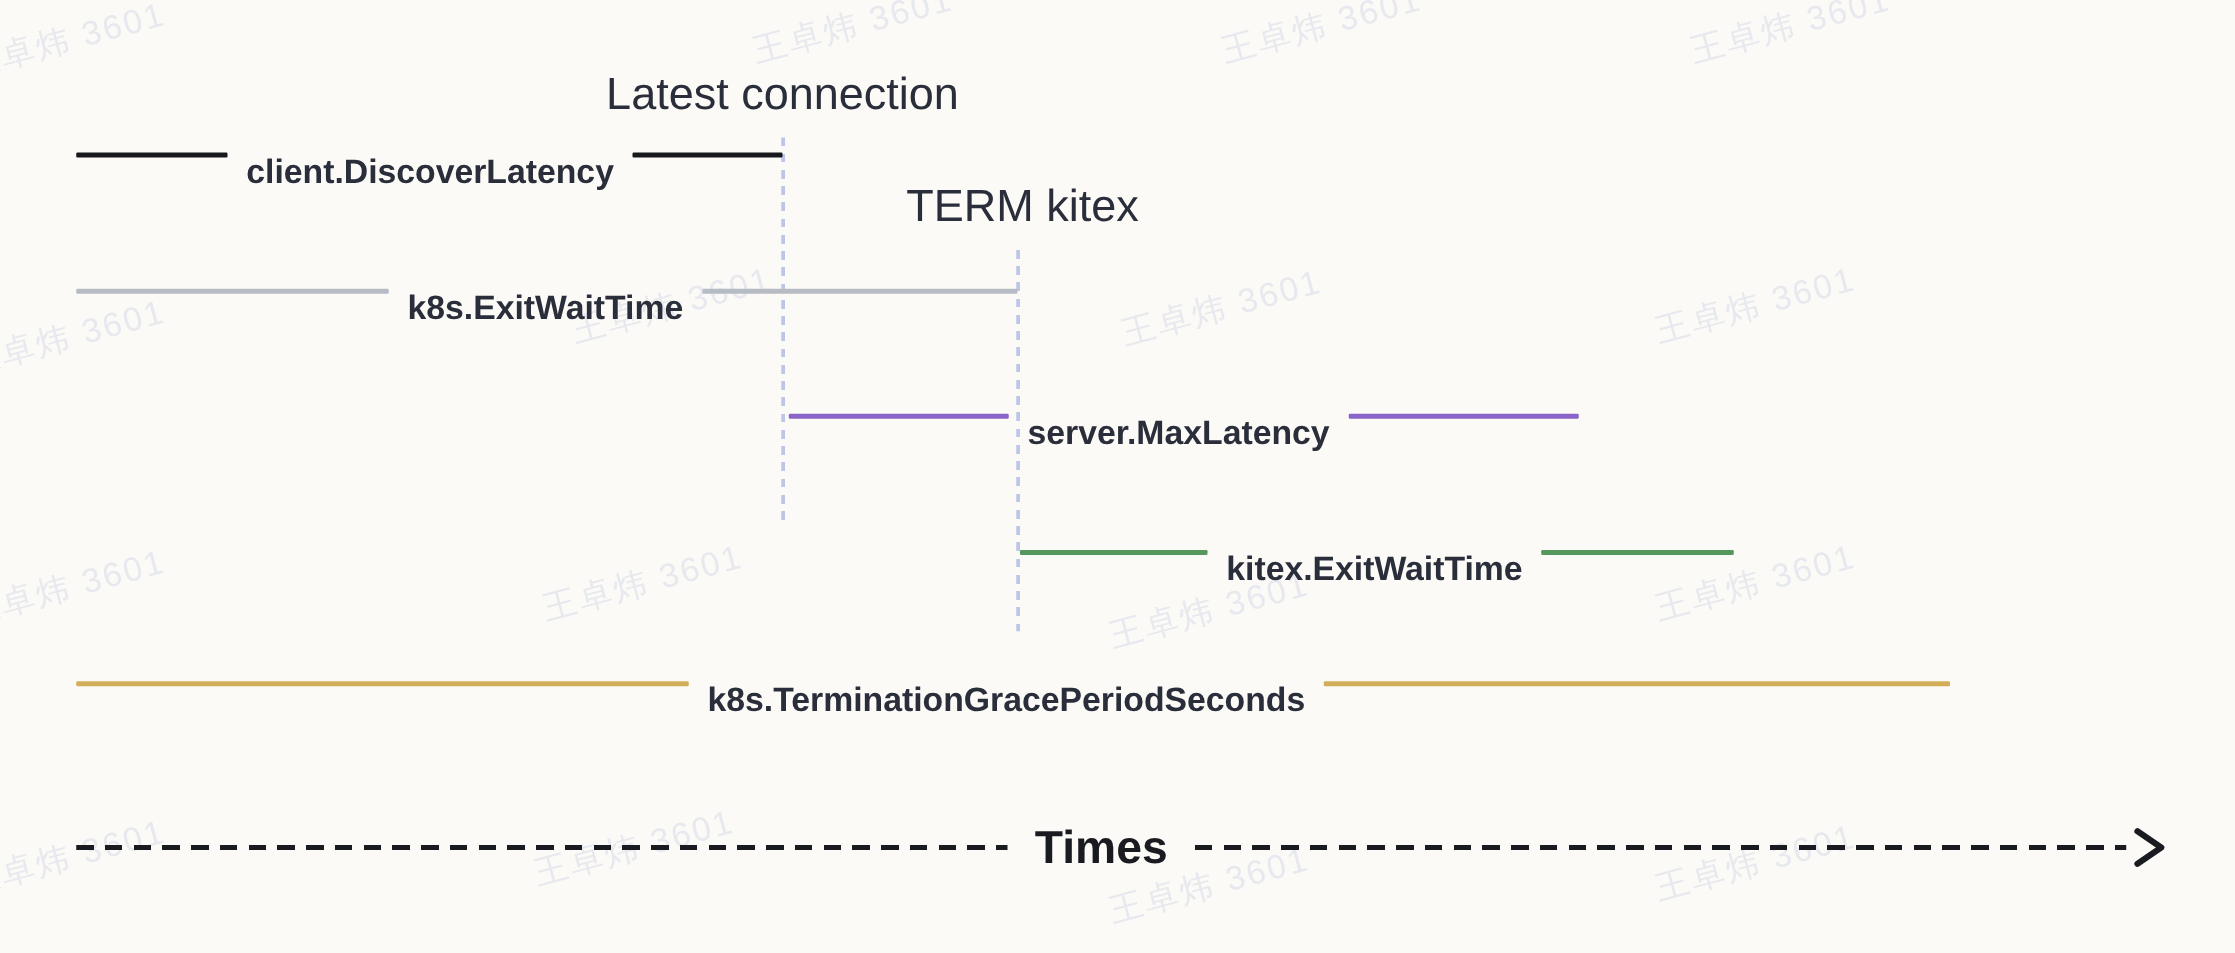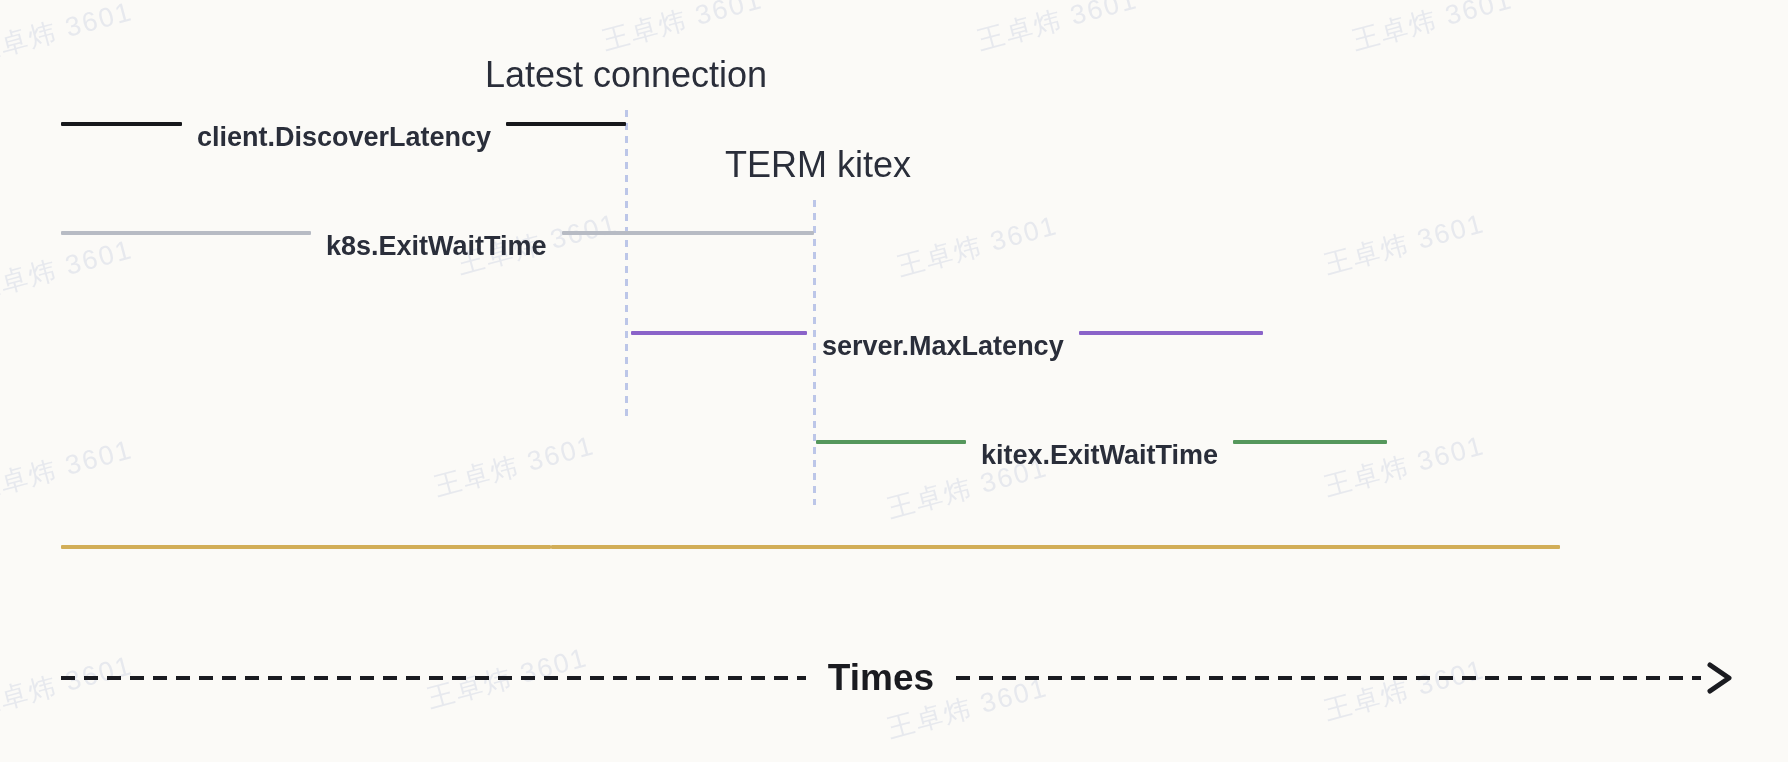--- a/index.html
+++ b/index.html
@@ -119,20 +119,21 @@
   </div>
 
   <div class="row row3">
     <div class="seg seg-a" style="background-color: rgb(138, 99, 201);"></div>
     <div class="lbl">server.MaxLatency</div>
     <div class="seg seg-b" style="background-color: rgb(138, 99, 201);"></div>
   </div>
 
   <div class="row row5">
     <div class="seg seg-a" style="background-color: rgb(210, 174, 88);"></div>
+    <div class="lbl">k8s.TerminationGracePeriodSeconds</div>
     <div class="seg seg-b" style="background-color: rgb(210, 174, 88);"></div>
   </div>
 
   <div class="axis">
     <div class="dash"></div>
     <div class="axis-label">Times</div>
     <div class="dash"></div>
     <svg class="arrow" width="28" height="34" viewBox="0 0 28 34">
       <polyline points="5,4 24,17 5,30" fill="none" stroke="#1a1b20" stroke-width="5" stroke-linecap="round" stroke-linejoin="round"></polyline>
     </svg>

